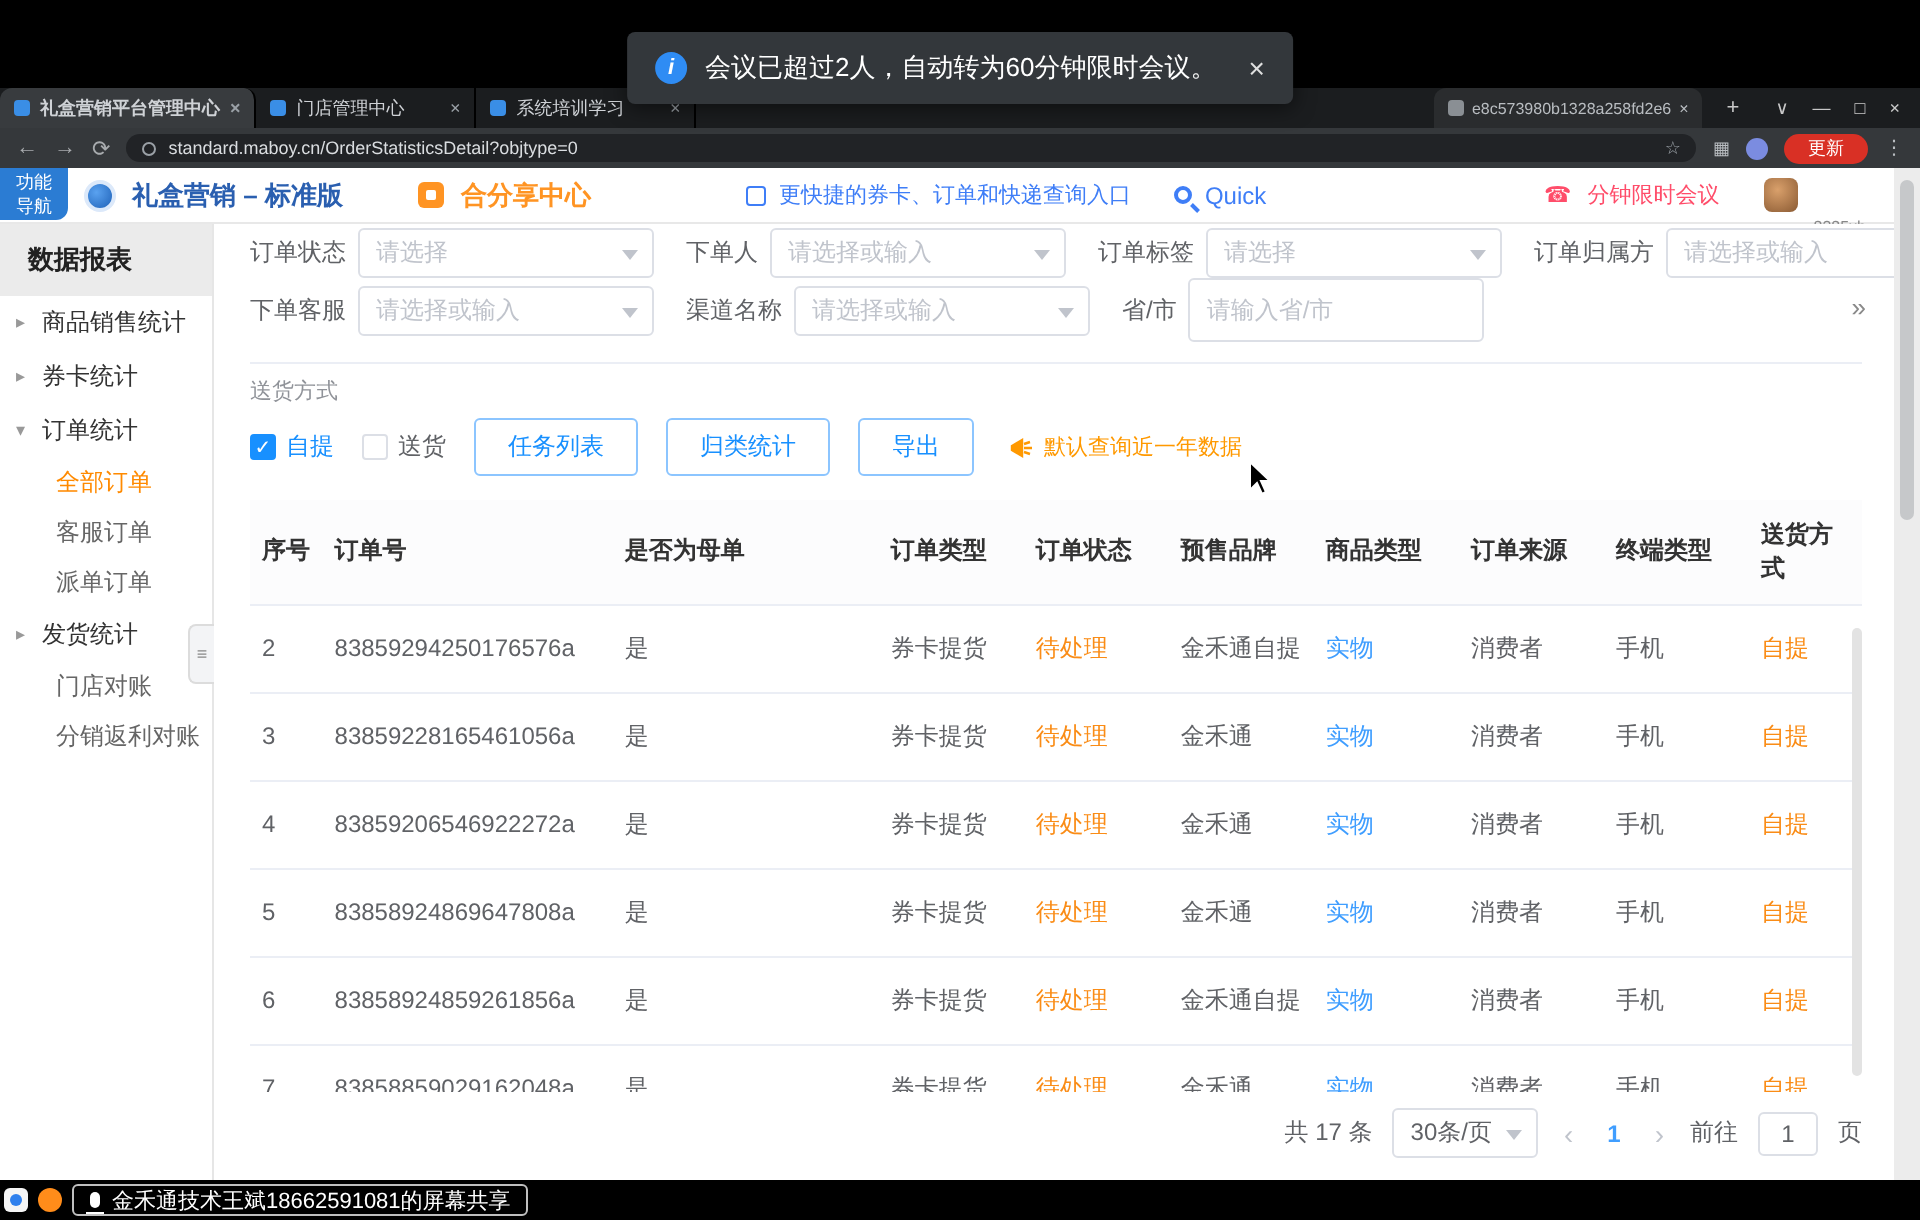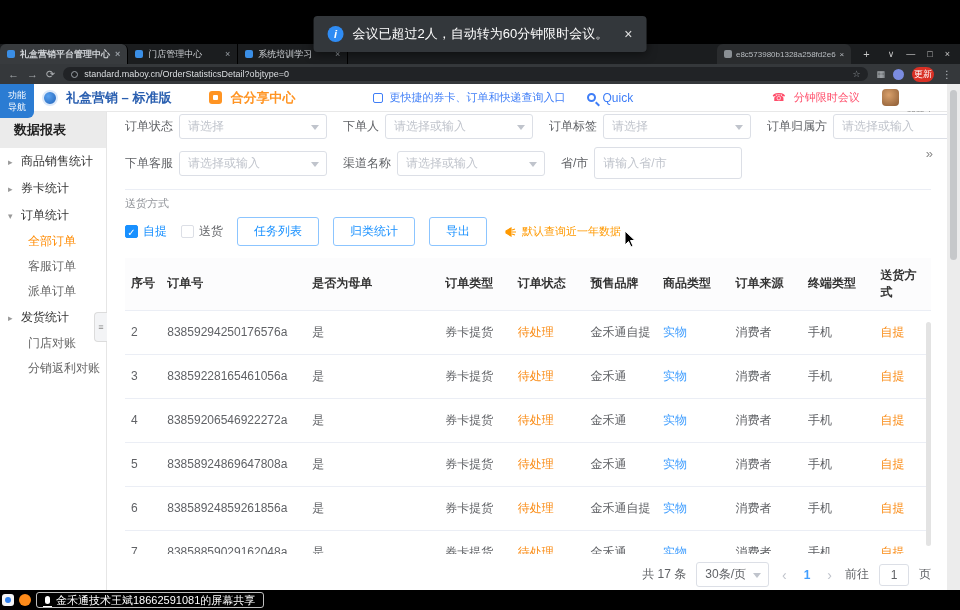--- a/index.html
+++ b/index.html
@@ -32,29 +32,29 @@
 
   
   .toolbar { position:absolute; top:64px; left:0; right:0; height:20px; background:#35383b; display:flex; align-items:center; padding:0 8px; gap:8px; }
   .nav-glyph { color:#a8abae; font-size:11px; }
   .url-pill { flex:1; height:14px; background:#212326; border-radius:7px; display:flex; align-items:center; padding:0 8px; gap:6px; }
   .url-dot { width:7px; height:7px; border:1px solid #9aa0a6; border-radius:50%; flex:0 0 auto; }
   .url-text { color:#dadde0; font-size:9px; white-space:nowrap; overflow:hidden; }
   .url-star { margin-left:auto; color:#9aa0a6; font-size:9px; }
   .tool-ext { color:#b9bdc1; font-size:9px; }
   .tool-avatar { width:11px; height:11px; border-radius:50%; background:#7b8ce0; }
-  .update-pill { background:#d93025; color:#fff; font-size:9px; border-radius:8px; padding:1px 2px; white-space:nowrap; }
+  .update-pill { background:#d93025; color:#fff; font-size:9px; border-radius:8px; padding:1px 12px; white-space:nowrap; }
   .tool-more { color:#b9bdc1; font-size:10px; }
 
   
   .app { position:absolute; top:84px; left:0; right:13px; bottom:20px; background:#eef0f3; }
   .page-scrollbar { position:absolute; top:84px; right:0; width:13px; bottom:20px; background:#ececec; }
   .page-scrollbar .thumb { position:absolute; top:6px; left:3px; width:7px; height:170px; background:#c6c8ca; border-radius:4px; }
 
-  .nav-toggle { position:absolute; left:0; top:0; width:34px; height:34px; background:#2b7cd3; color:#fff;
+  .nav-toggle { position:absolute; left:0; top:0; width:34px; height:26px; background:#2b7cd3; color:#fff;
     font-size:9px; line-height:12px; text-align:center; display:flex; flex-direction:column; justify-content:center;
     border-radius:0 0 6px 0; z-index:10; }
 
   .app-header { position:absolute; top:0; left:0; right:0; height:28px; background:#fff; border-bottom:1px solid #e8e8e8;
     display:flex; align-items:center; padding:0 14px 0 42px; gap:8px; }
   .logo-badge { width:16px; height:16px; border-radius:50%; background:radial-gradient(circle at 35% 35%, #5aa2f0, #1f62b8); border:2px solid #dce9fa; }
   .brand { font-size:13px; font-weight:bold; color:#2a5fb0; white-space:nowrap; margin-right:30px; }
   .share-icon { width:13px; height:13px; border-radius:3px; background:#ff9423; position:relative; }
   .share-icon:after { content:""; position:absolute; left:4px; top:4px; width:5px; height:5px; background:#fff; border-radius:1px; }
   .share-center { font-size:13px; font-weight:bold; color:#ff9423; white-space:nowrap; }
@@ -280,21 +280,21 @@
           </div>
           <div class="f-group">
             <span class="f-label">订单归属方</span>
             <div class="f-select">
               <span class="ph">请选择或输入</span>
 
             </div>
           </div>
         </div>
 
-        <div class="filter-row" style="margin-top:8px">
+        <div class="filter-row" style="margin-top:0">
           <div class="f-group">
             <span class="f-label">下单客服</span>
             <div class="f-select">
               <span class="ph">请选择或输入</span>
               <span class="chev"></span>
             </div>
           </div>
           <div class="f-group">
             <span class="f-label">渠道名称</span>
             <div class="f-select">

